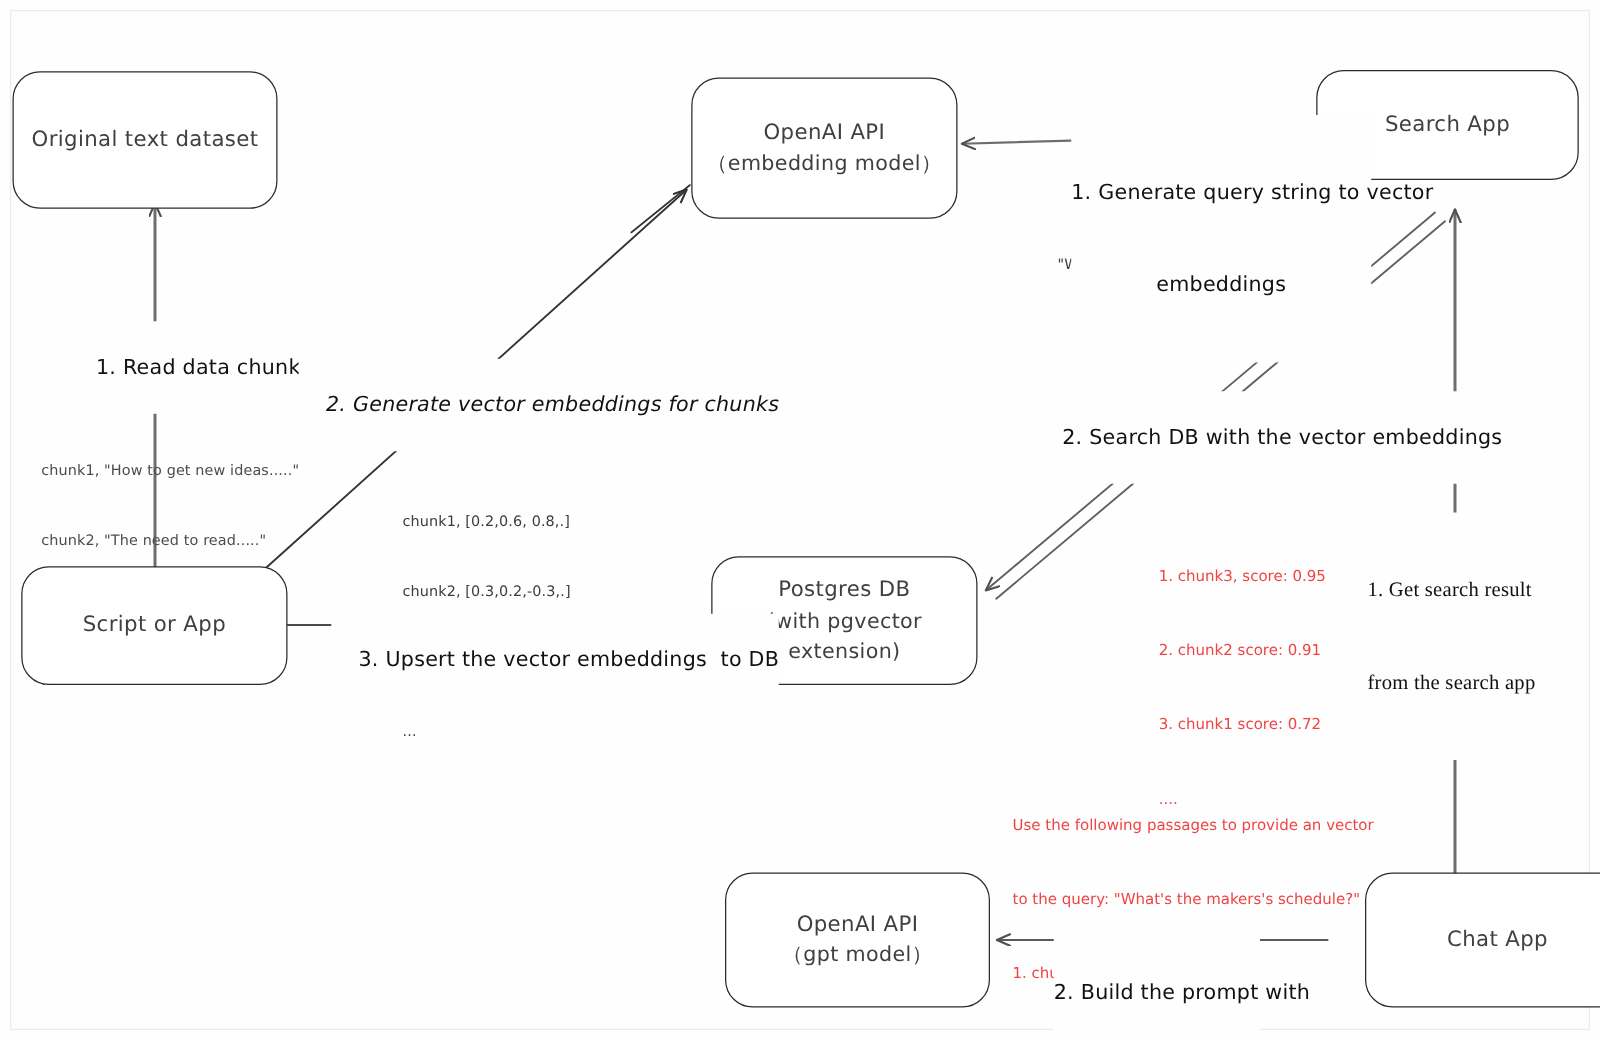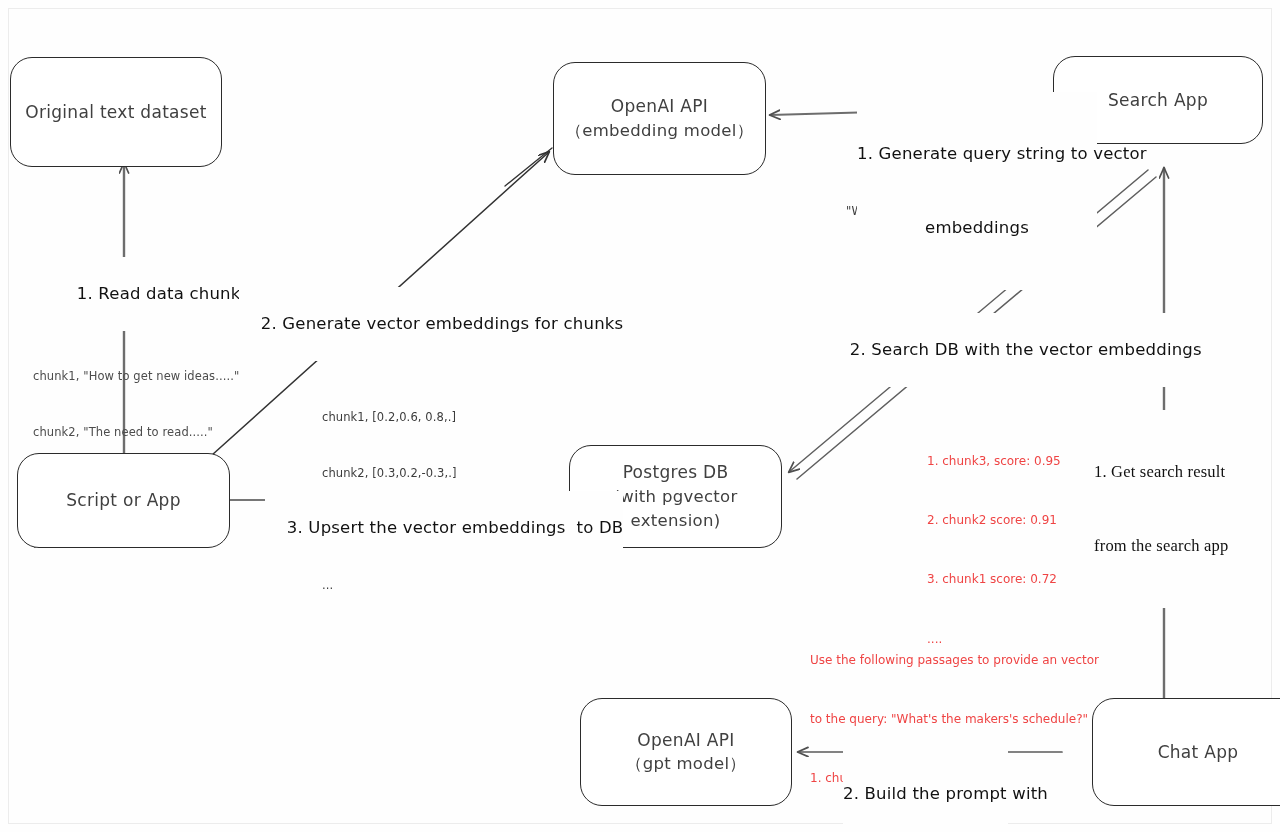--- a/index.html
+++ b/index.html
@@ -163,21 +163,21 @@
   </div>
 
   <div class="node" style="left:1092px; top:698px; width:212px; height:108px;text-align:center;">
     <div>Chat App</div>
   </div>
 
   <div class="label" style="left:55px; top:257px;">
     <span>1. Read data chunks</span>
   </div>
 
-  <div class="label" style="left:239px; top:287px;">
+  <div class="label" style="left:239px; top:287px;font-style:italic;">
     <span>2. Generate vector embeddings for chunks</span>
   </div>
 
   <div class="label" style="left:265px; top:491px;">
     <span>3. Upsert the vector embeddings  to DB</span>
   </div>
 
   <div class="label centered" style="left:817px; top:92px; width:240px;margin-left:40px;">
     <div>1. Generate query string to vector</div>
     <div>embeddings</div>

